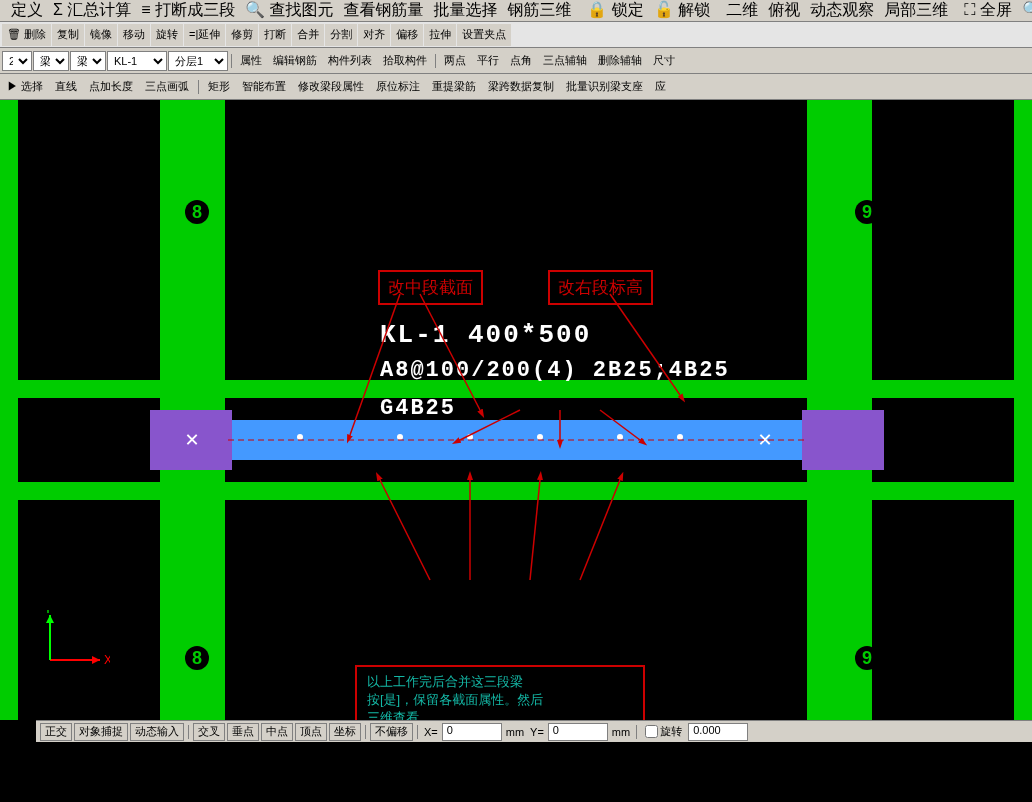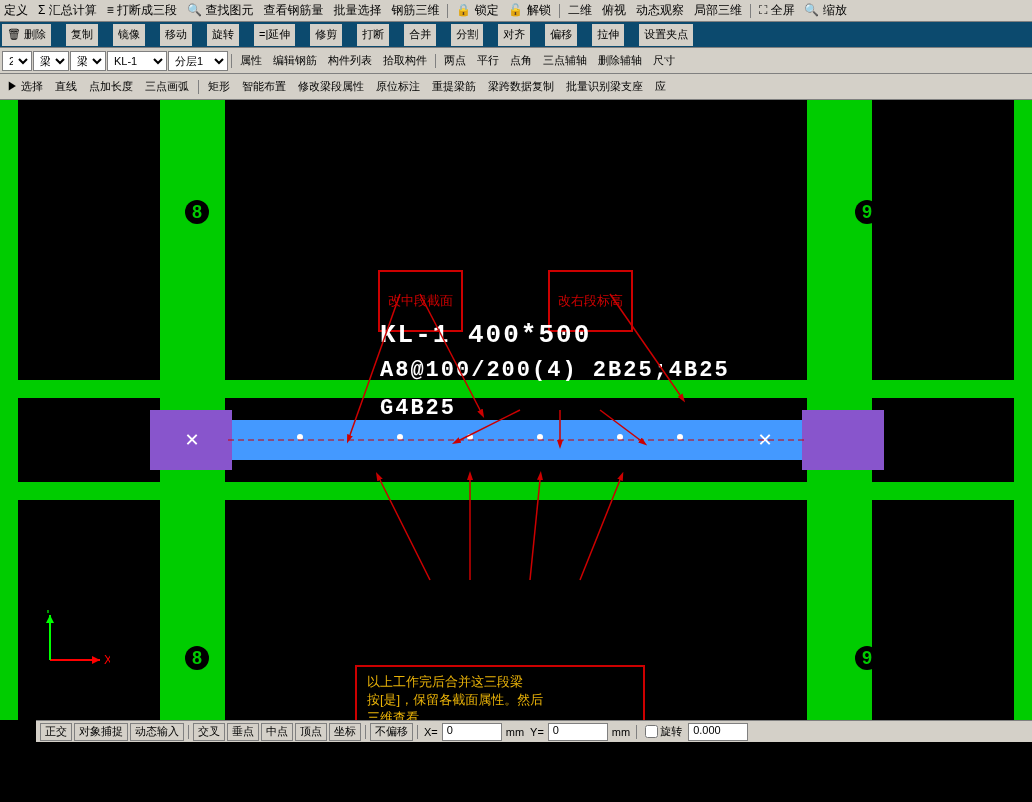--- a/index.html
+++ b/index.html
@@ -4,42 +4,42 @@
   <style>
     * { margin: 0; padding: 0; box-sizing: border-box; }
     body { width: 1032px; height: 802px; overflow: hidden; background: #000; font-family: 'SimSun', '宋体', sans-serif; font-size: 12px; color: #000; }
 
     
     #menubar {
       height: 22px;
       background: #d4d0c8;
       display: flex;
       align-items: center;
-      padding: 0 0;
+      padding: 0 7px;
       border-bottom: 1px solid #808080;
-      font-size: 12px;
+      font-size: 16px;
       color: #000;
       gap: 2px;
     }
     .menu-item {
       padding: 1px 4px;
       cursor: pointer;
       white-space: nowrap;
     }
     .sep { width: 1px; height: 14px; background: #808080; margin: 0 2px; }
 
     
     #toolbar1 {
       height: 26px;
-      background: #0c4a6e;
+      background: #e5e5e5;
       display: flex;
       align-items: center;
       padding: 0 2px;
       border-bottom: 1px solid #808080;
-      gap: 15px;
+      gap: 1px;
       font-size: 11px;
     }
     .tb-btn {
       height: 22px;
       padding: 1px 4px;
       background: #d4d0c8;
       border: 1px solid transparent;
       cursor: pointer;
       display: flex;
       align-items: center;
@@ -170,32 +170,32 @@
       width: 100%;
       height: 18px;
       background: #00cc00;
       z-index: 3;
     }
 
     
     .anno-box {
       position: absolute;
       border: 2px solid #cc0000;
-      padding: 20px 8px;
+      padding: 4px 8px;
       color: #cc0000;
-      font-size: 13px;
+      font-size: 17px;
       background: transparent;
       white-space: nowrap;
     }
 
     .anno-box-large {
       position: absolute;
       border: 2px solid #cc0000;
       padding: 6px 10px;
-      color: #eab308;
+      color: #14b8a6;
       font-size: 13px;
       background: transparent;
     }
 
     
     .beam-label {
       position: absolute;
       color: #ffffff;
       font-size: 28px;
       font-weight: bold;

